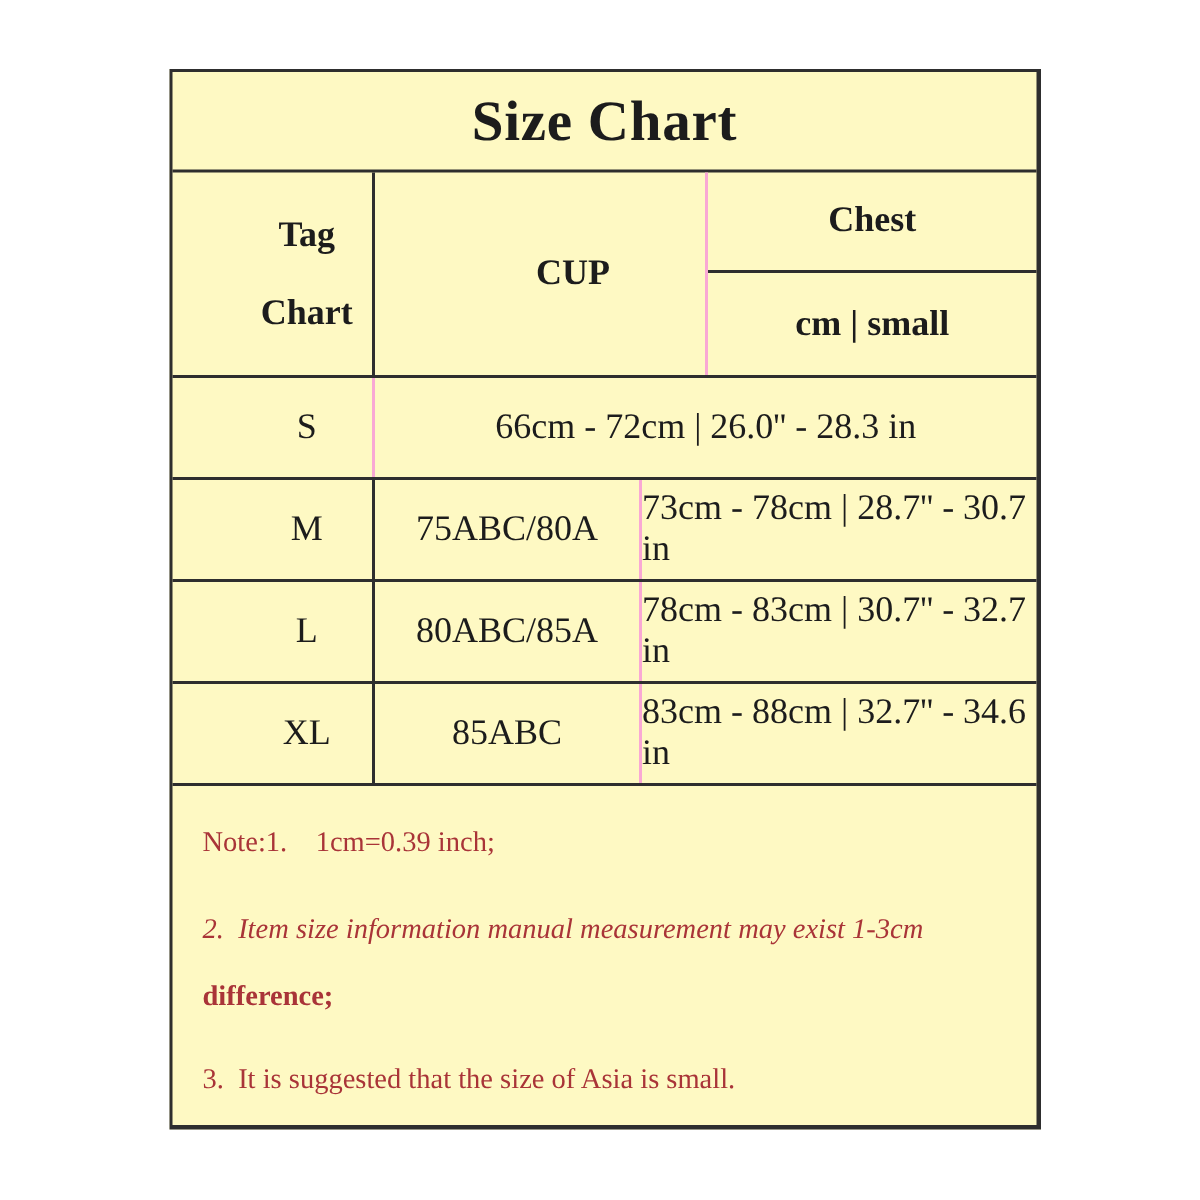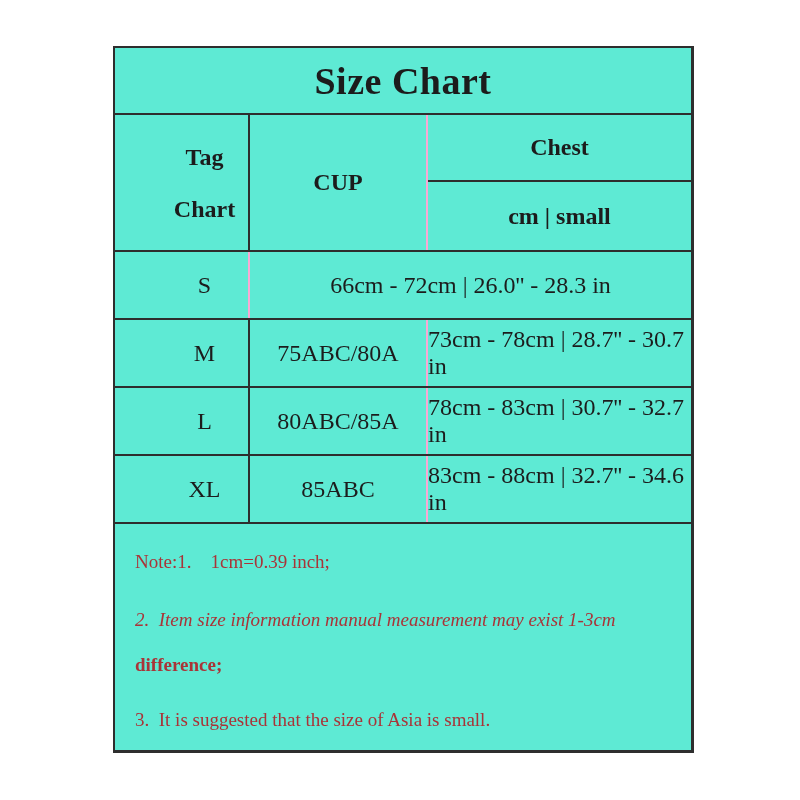--- a/index.html
+++ b/index.html
@@ -20,21 +20,21 @@
   .size-chart {
     position: absolute;
     left: 113px;
     top: 46px;
     width: 581px;
     height: 707px;
     box-sizing: border-box;
     border-style: solid;
     border-color: #2e2e2e;
     border-width: 2px 3px 3px 2px;
-    background: #5eead4;
+    background: #fef9c3;
     display: flex;
     flex-direction: column;
   }
   .title-row {
     height: 65px;
     border-bottom: 2px solid #2e2e2e;
     display: flex;
     align-items: center;
     justify-content: center;
     font-size: 38px;
@@ -54,20 +54,21 @@
     display: flex;
     flex-direction: column;
     align-items: center;
     justify-content: center;
   }
   .tag-line { line-height: 52px; }
   .header-row .col-cup {
     display: flex;
     align-items: center;
     justify-content: center;
+    padding-left: 44px;
   }
   .header-row .col-chest {
     display: flex;
     flex-direction: column;
   }
   .chest-top {
     height: 65px;
     border-bottom: 2px solid #2e2e2e;
     display: flex;
     align-items: center;

